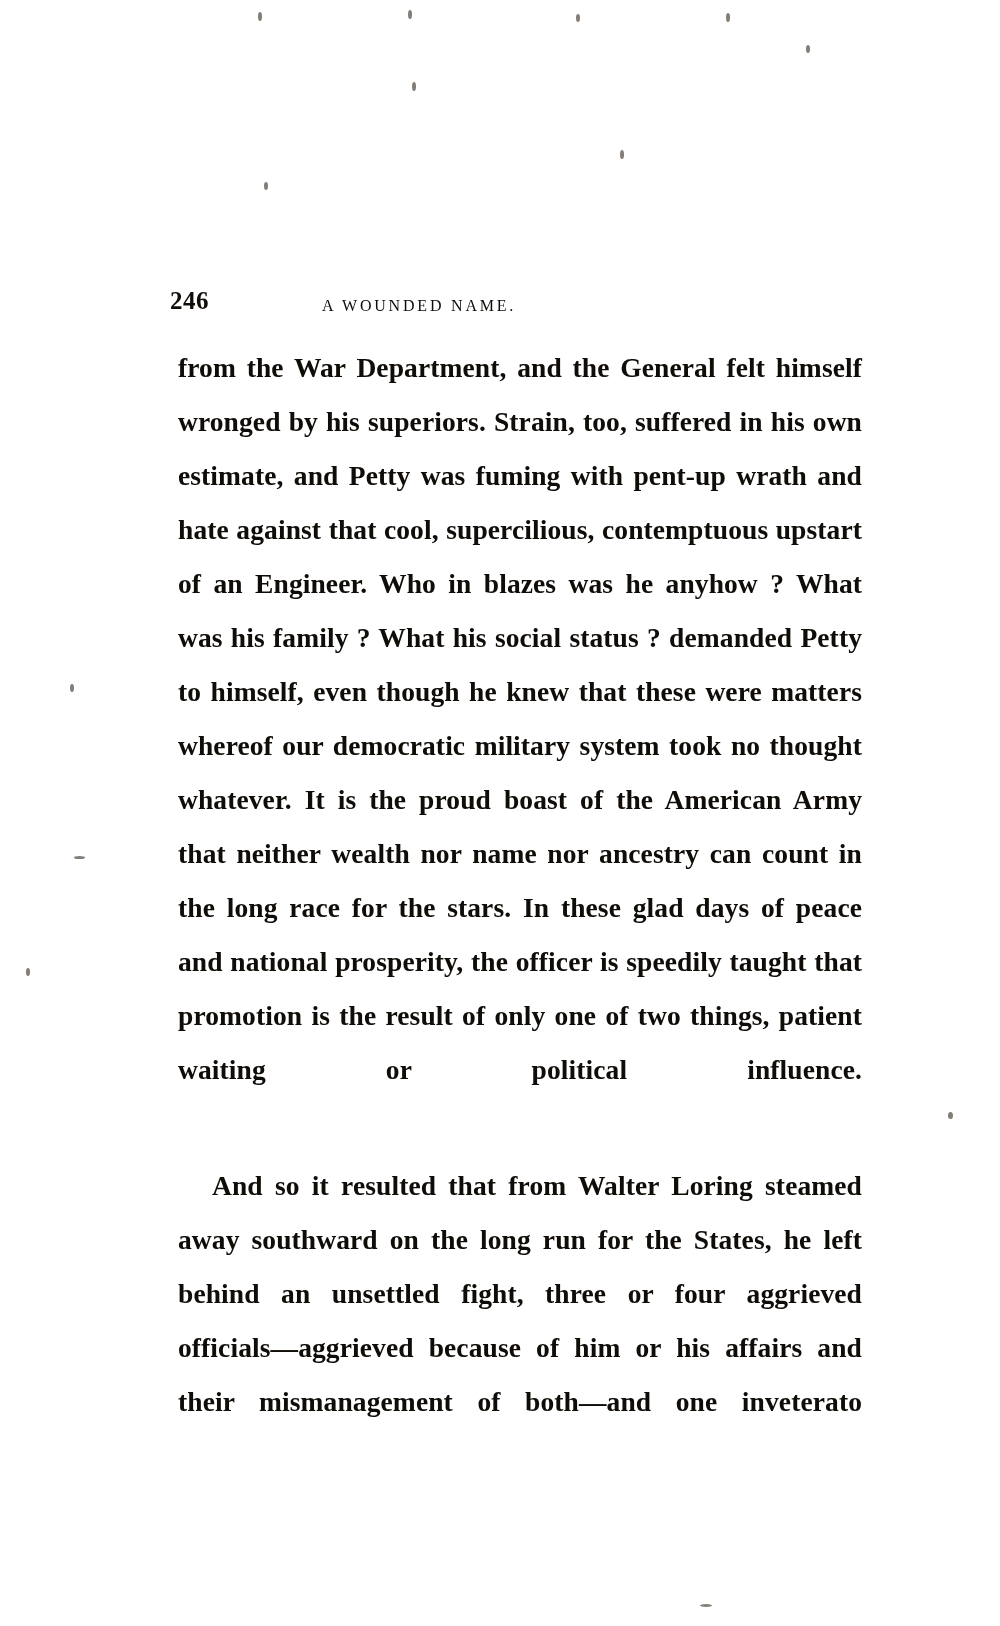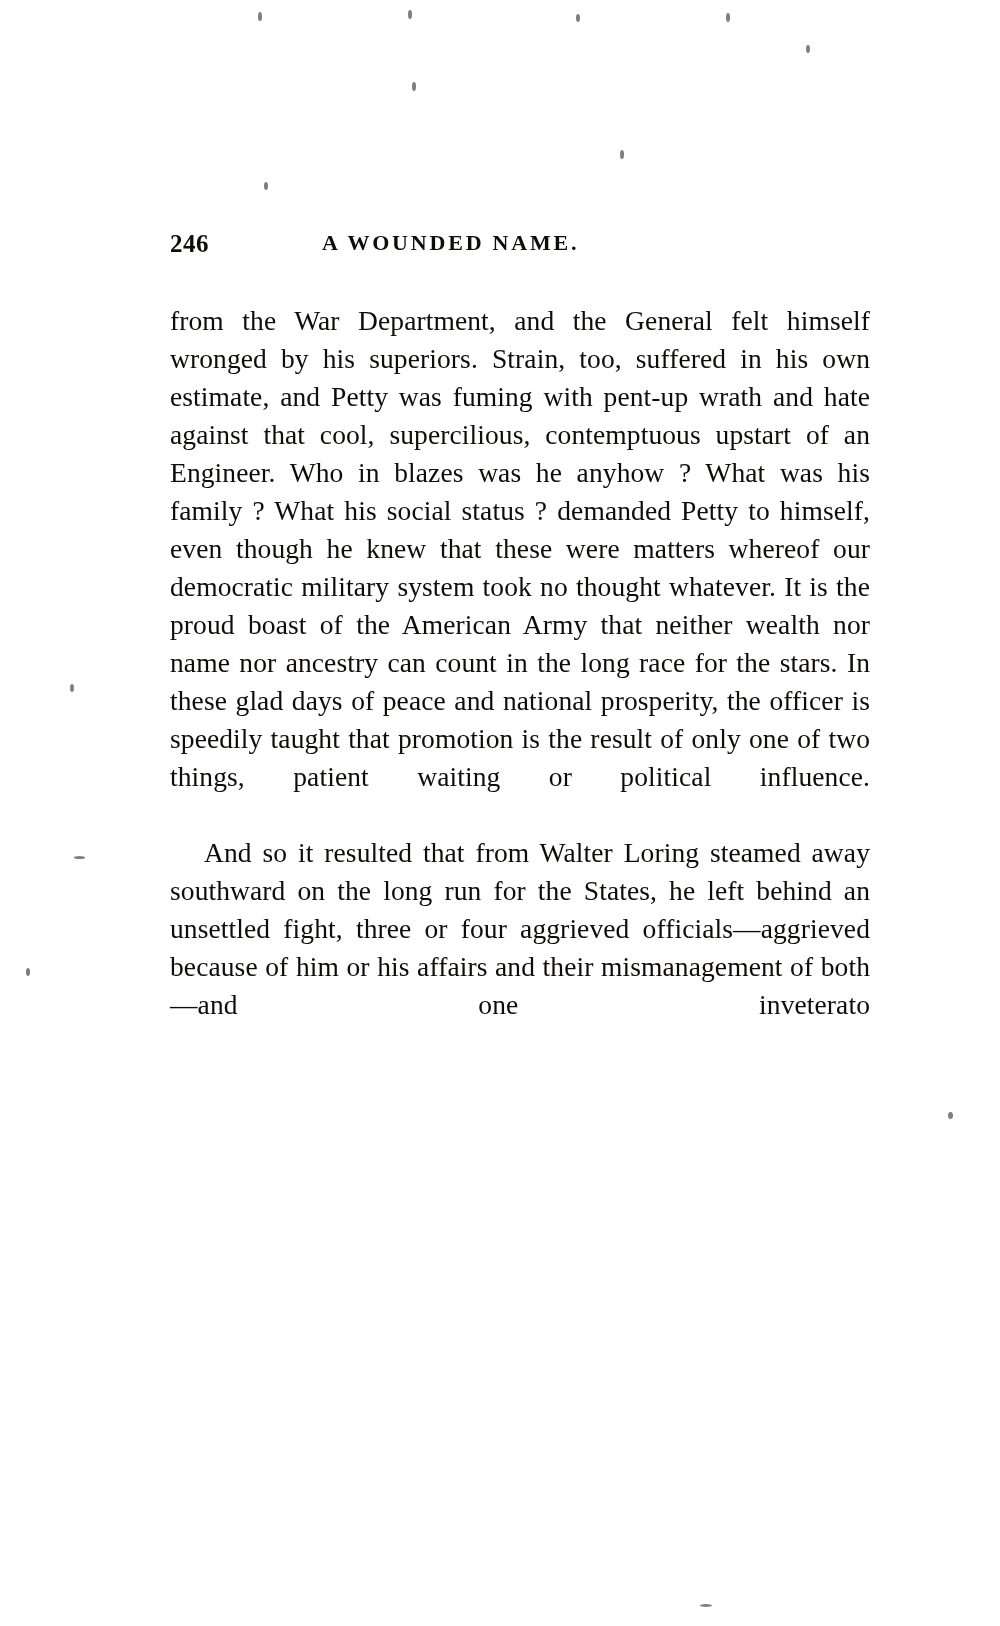--- a/index.html
+++ b/index.html
@@ -26,47 +26,49 @@
 
   .page {
     position: absolute;
     left: 170px;
     top: 230px;
     width: 700px;
   }
 
   .running-head {
     display: flex;
-    align-items: flex-start;
+    align-items: flex-end;
     height: 46px;
     margin-bottom: 26px;
+    margin-top: 39px;
   }
   .folio {
     font-weight: bold;
     font-size: 25px;
     letter-spacing: 0.5px;
     width: 120px;
   }
   .head-title {
-    font-size: 22px;
-    font-weight: bold;
+    font-size: 16px;
+    font-weight: normal;
     letter-spacing: 2.8px;
     flex: 1;
     text-align: left;
     padding-left: 32px;
   }
 
   .body-text p {
-    margin: 0;
+    margin: 8px;
     font-size: 27.5px;
-    line-height: 38px;
+    line-height: 54px;
     text-align: justify;
     text-justify: inter-word;
     letter-spacing: 0.1px;
     word-spacing: 0.5px;
+    font-weight: bold;
   }
   .body-text p.indent {
     text-indent: 34px;
   }
   
   .body-text p::after {
     content: "";
     display: inline-block;
     width: 100%;
   }

